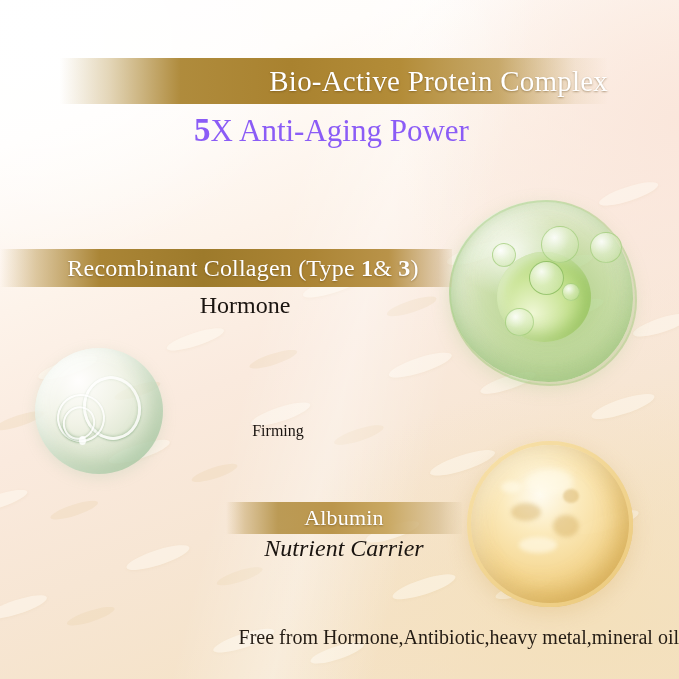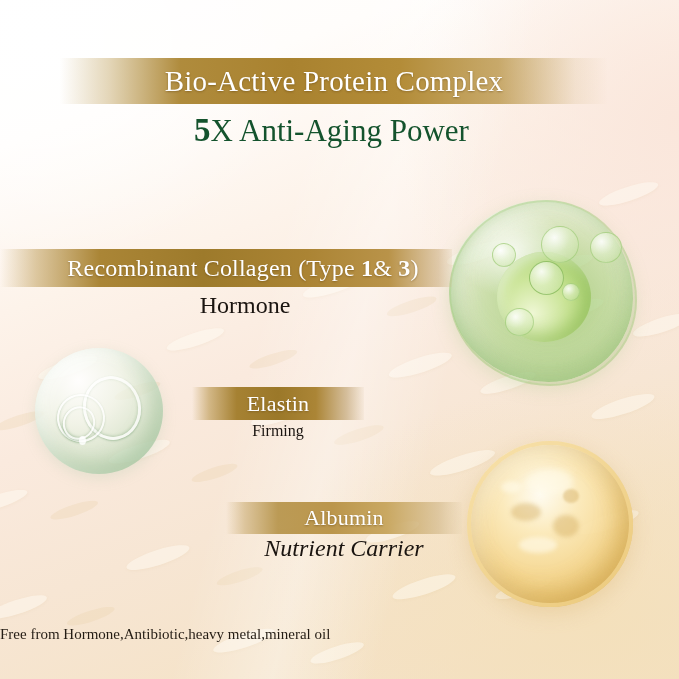--- a/index.html
+++ b/index.html
@@ -99,33 +99,33 @@
     background: linear-gradient(90deg,
       rgba(176,138,53,0.00) 0%,
       rgba(176,138,53,0.35) 9%,
       rgba(171,133,50,0.95) 22%,
       #a9822f 42%,
       #b38c38 62%,
       rgba(179,140,56,0.72) 80%,
       rgba(179,140,56,0.12) 94%,
       rgba(179,140,56,0.00) 100%);
   }
-  #band-header .band-label { font-size: 29px; }
+  #band-header .band-label { font-size: 29px; text-align: right; }
 
   .subtitle {
     position: absolute;
     text-align: center;
     color: #1a1410;
     white-space: nowrap;
   }
   #subtitle-main {
     left: 0; right: 16px;
     top: 112px;
     font-size: 31px;
-    color: #14532d;
+    color: #8b5cf6;
   }
   #subtitle-main .big { font-weight: 700; font-size: 33px; }
 
   
   #band-collagen {
     left: 0px;
     top: 249px;
     width: 452px;
     height: 38px;
   }
@@ -200,22 +200,22 @@
     top: 535px;
     font-size: 24px;
     font-style: italic;
   }
 
   
   #footer-note {
     position: absolute;
     left: 0; right: 0;
     top: 626px;
-    text-align: left;
-    font-size: 15px;
+    text-align: right;
+    font-size: 20px;
     color: #241c14;
     white-space: nowrap;
   }
 
   
   .drop { position: absolute; }
 
   
   #drop-collagen {
     left: 443px;
@@ -410,24 +410,20 @@
   </div>
 
   <div class="subtitle" id="subtitle-main"><span class="big">5</span><span>X Anti-Aging Power</span></div>
 
   <div class="band" id="band-collagen">
     <div class="band-fill"></div>
     <div class="band-label"><span>Recombinant Collagen (Type </span><b>1</b><span>&amp; </span><b>3</b><span>)</span></div>
   </div>
   <div class="subtitle" id="subtitle-collagen">Hormone</div>
 
-  <div class="band" id="band-elastin">
-    <div class="band-fill"></div>
-    <div class="band-label">Elastin</div>
-  </div>
   <div class="subtitle" id="subtitle-elastin">Firming</div>
 
   <div class="band" id="band-albumin">
     <div class="band-fill"></div>
     <div class="band-label">Albumin</div>
   </div>
   <div class="subtitle" id="subtitle-albumin">Nutrient Carrier</div>
 
   <div id="footer-note">Free from Hormone,Antibiotic,heavy metal,mineral oil</div>
 

